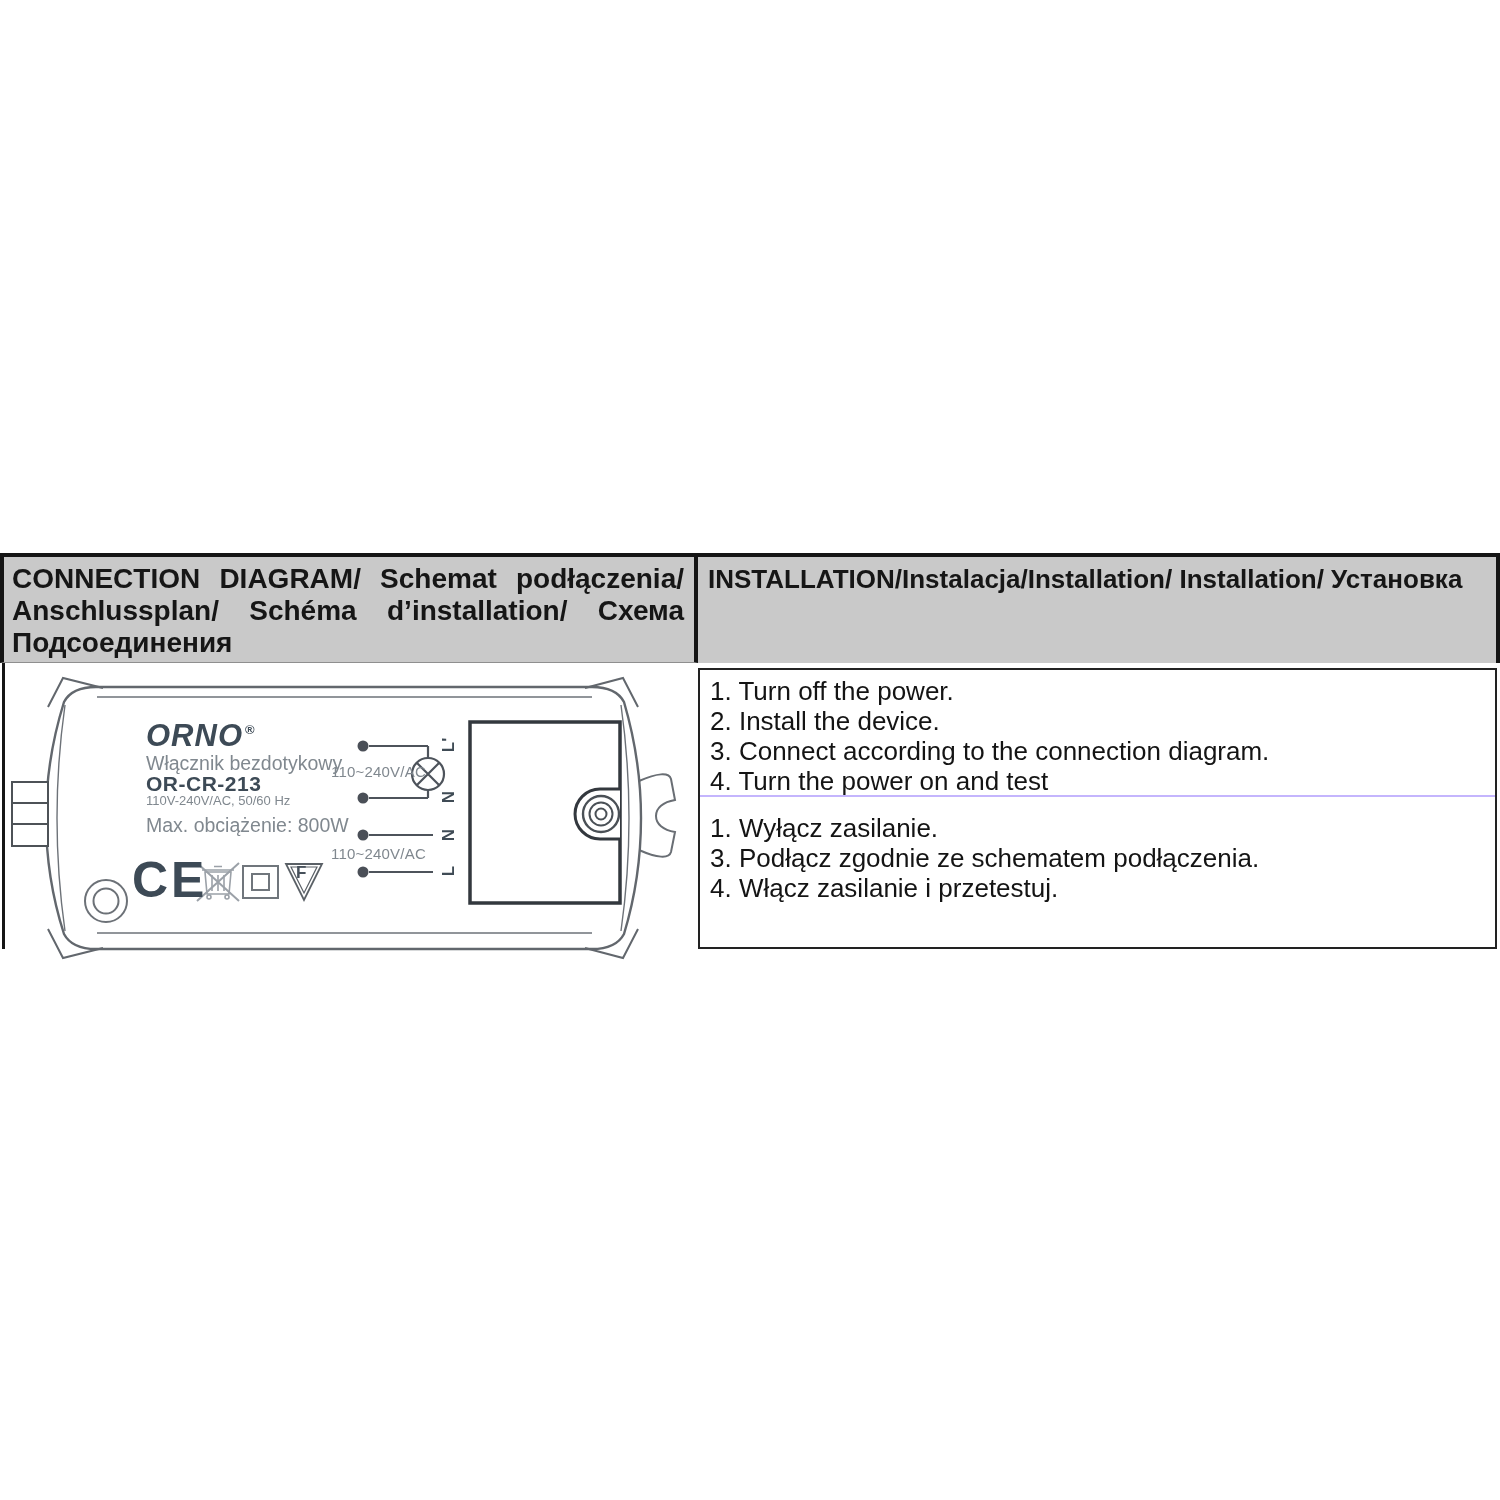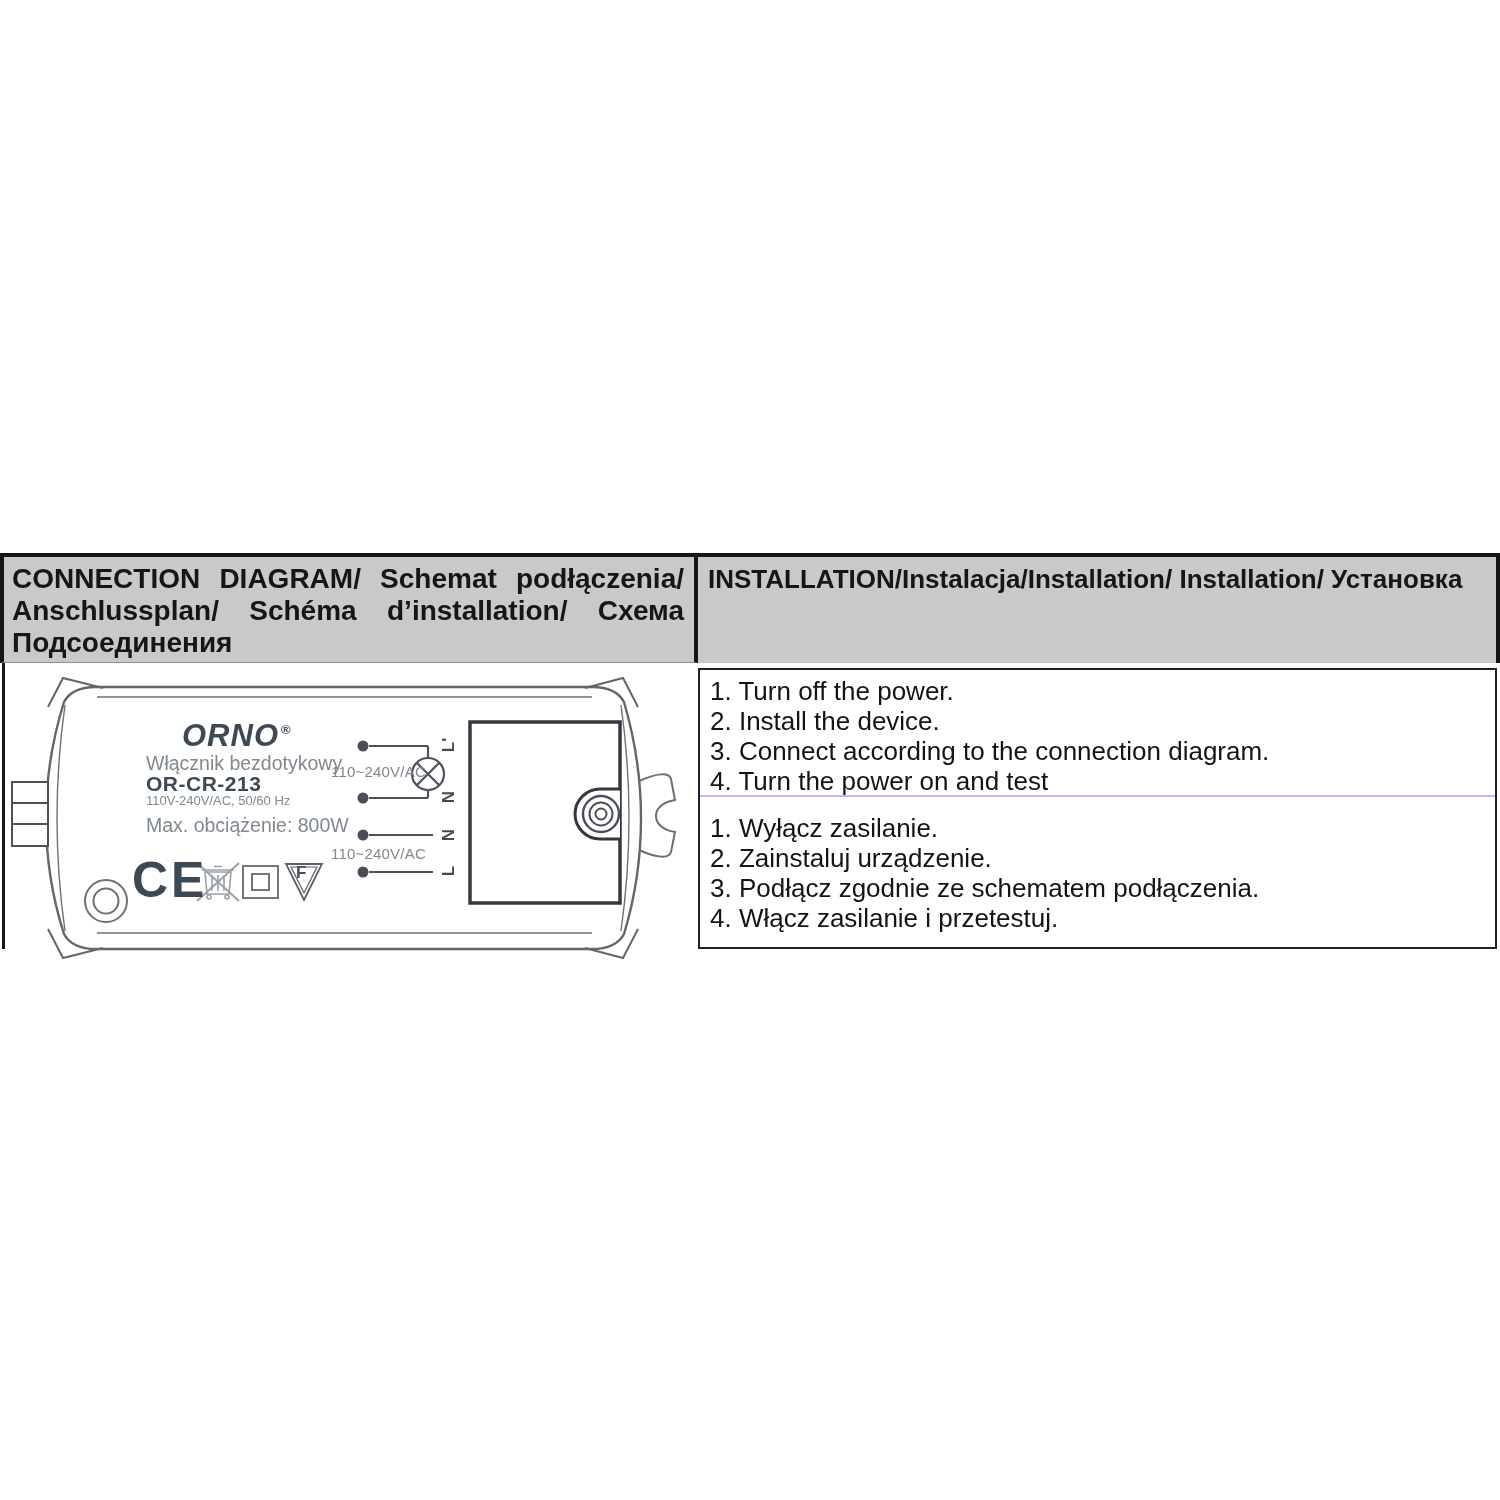--- a/index.html
+++ b/index.html
@@ -26,21 +26,21 @@
     position:absolute; left:698px; top:668px; width:799px;
     border:2px solid #222;
   }
   .instr-box { padding:6px 6px 2px 10px; font-size:26px; line-height:30px; color:#141414; background:#fff; }
   .instr-en { height:127px; border-bottom:2px solid #c4b5fd; }
   .instr-pl { height:150px; padding-top:16px; }
   
   .diagram { position:absolute; left:0; top:666px; width:700px; height:300px; }
   .diagram svg { position:absolute; left:0; top:0; }
   .ov { position:absolute; white-space:nowrap; }
-  .brand { left:146px; top:52px; font-size:31px; font-weight:bold; font-style:italic; letter-spacing:1px; color:#3d4a56;margin-left:36px; }
+  .brand { left:146px; top:52px; font-size:31px; font-weight:bold; font-style:italic; letter-spacing:1px; color:#3d4a56; }
   .brand .reg { font-size:13px; font-style:normal; position:relative; top:-12px; left:2px; letter-spacing:0; }
   .subtitle { left:146px; top:86px; font-size:19.5px; color:#80888f; }
   .model { left:146px; top:106px; font-size:21px; font-weight:bold; letter-spacing:.5px; color:#3d4a56; }
   .rating { left:146px; top:127px; font-size:13px; color:#80888f; }
   .maxload { left:146px; top:148px; font-size:19.5px; color:#80888f; }
   .ce { left:132px; top:189px; font-size:50px; line-height:50px; font-weight:bold; letter-spacing:3px; color:#3d4a56; }
   .fmark { left:296px; top:197px; font-size:17px; font-weight:bold; color:#46505a; }
   .volt { font-size:15px; color:#80888f; letter-spacing:.2px; }
   .volt-top { left:331px; top:97px; }
   .volt-bottom { left:331px; top:179px; }
@@ -158,19 +158,18 @@
 
   <div class="right-col">
     <div class="instr-box instr-en">
       <div>1. Turn off the power.</div>
       <div>2. Install the device.</div>
       <div>3. Connect according to the connection diagram.</div>
       <div>4. Turn the power on and test</div>
     </div>
     <div class="instr-box instr-pl">
       <div>1. Wyłącz zasilanie.</div>
-      <div>2. Zainstaluj urządzenie.</div>
       <div>3. Podłącz zgodnie ze schematem podłączenia.</div>
       <div>4. Włącz zasilanie i przetestuj.</div>
     </div>
   </div>
 
 </div>
 
 </body></html>

